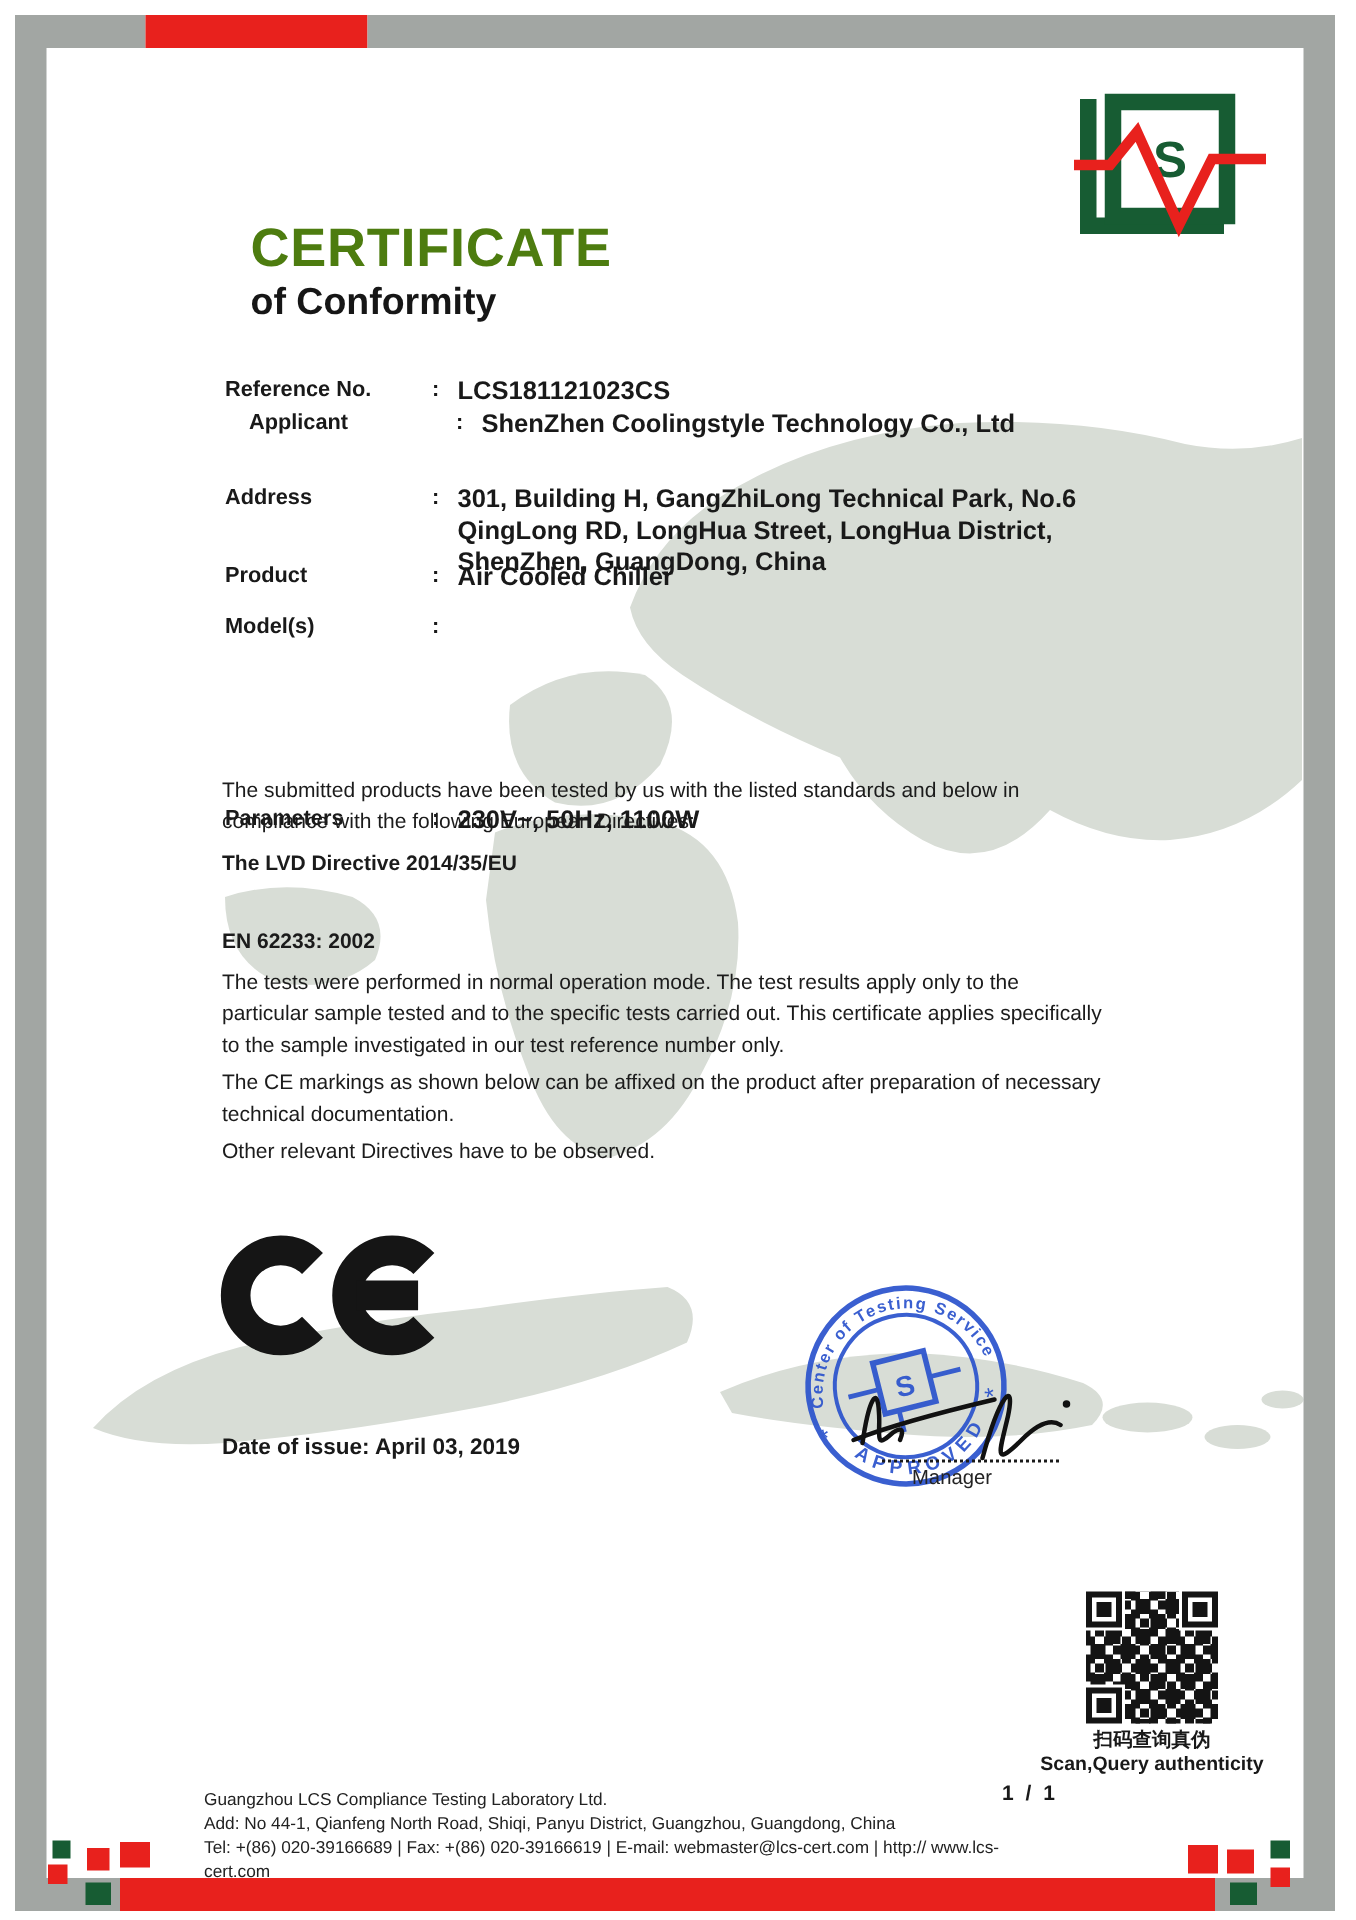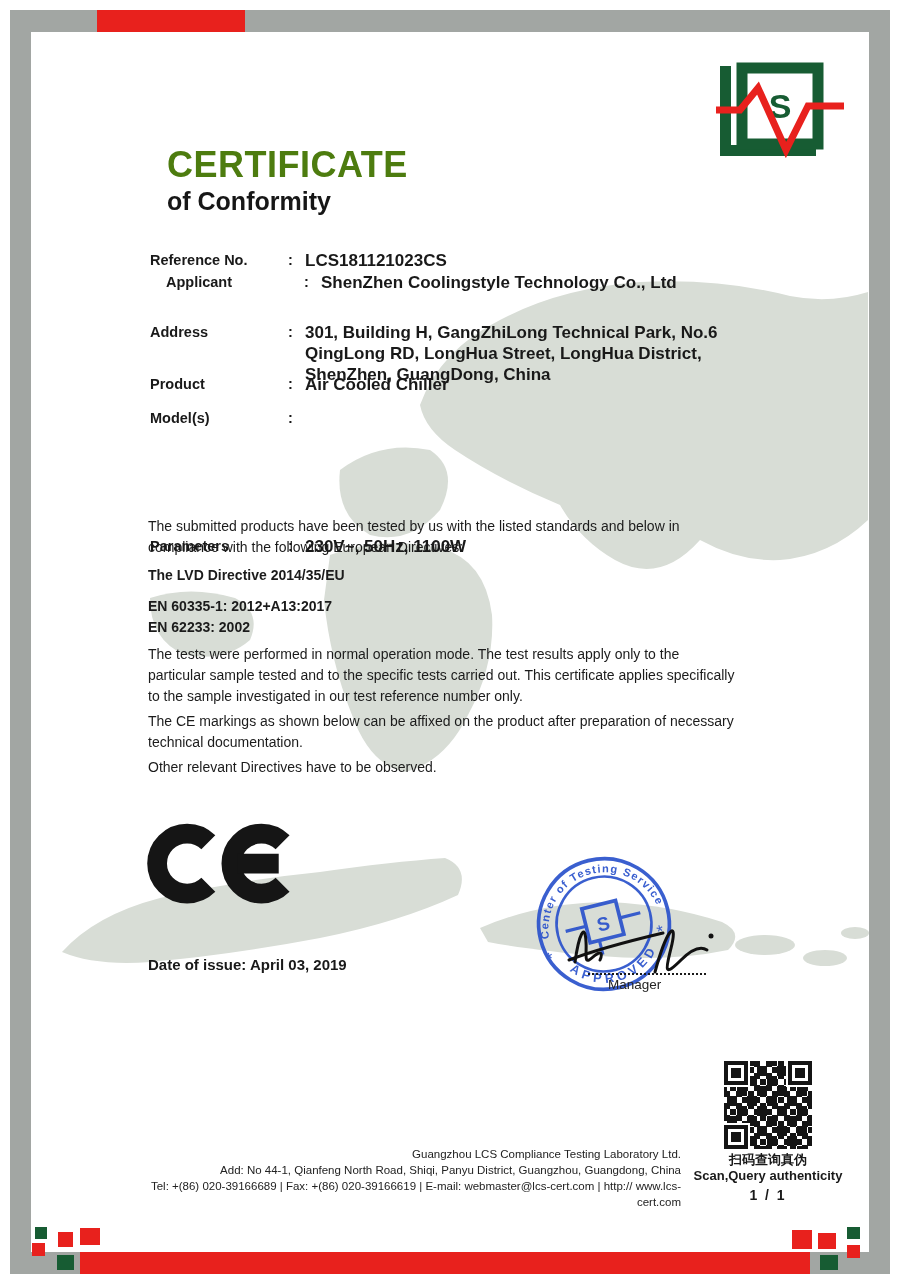--- a/index.html
+++ b/index.html
@@ -67,25 +67,25 @@
     background-size:12px 12px,20px 20px;background-position:0 0,3px 5px;}
   .qr-finder{position:absolute;width:24px;height:24px;border:4px solid #141414;background:#fff;
     box-sizing:border-box;box-shadow:0 0 0 2px #fff;}
   .qr-finder::after{content:"";position:absolute;inset:3px;background:#141414;}
   #qr-f-tl{left:0;top:0;} #qr-f-tr{right:0;top:0;} #qr-f-bl{left:0;bottom:0;}
 
   #qr-caption-cn{position:absolute;left:668px;top:1151px;width:200px;text-align:center;
     font-size:13px;font-weight:bold;}
   #qr-caption-en{position:absolute;left:668px;top:1168px;width:200px;text-align:center;
     font-size:13px;font-weight:bold;}
-  #page-no{position:absolute;left:668px;top:1187px;width:200px;text-align:center;
+  #page-no{position:absolute;left:668px;top:1187px;width:200px;text-align:left;
     font-size:14px;font-weight:bold;letter-spacing:2px;}
 
   
-  #footer{position:absolute;left:136px;top:1146px;width:545px;font-size:11.5px;line-height:16px;color:#222;text-align:right;}
+  #footer{position:absolute;left:136px;top:1192px;width:545px;font-size:11.5px;line-height:16px;color:#222;}
 </style>
 </head>
 <body>
 
 <div id="page">
 
   <svg class="map-layer" width="904" height="1280" viewBox="0 0 904 1280">
     <g fill="#d8ddd6">
       <path d="M420,405 Q440,350 500,320 Q560,288 640,282 Q720,278 790,296 Q830,304 868,292 L868,520 Q830,556 780,560 Q740,562 700,540 Q660,585 615,560 Q580,540 560,505 Q500,480 455,450 Q425,430 420,405 Z"></path>
       <path d="M340,470 Q380,440 430,450 Q460,470 440,510 Q410,545 370,535 Q335,515 340,470 Z"></path>
@@ -157,21 +157,20 @@
     <div class="field-colon">:</div>
   </div>
   <div class="field-row content" id="row-param">
     <div class="field-label">Parameters</div>
     <div class="field-colon">:</div>
     <div class="field-value">230V~, 50Hz, 1100W</div>
   </div>
 
   <div class="para content" id="p-intro">The submitted products have been tested by us with the listed standards and below in compliance with the following European Directives:</div>
   <div class="para bold content" id="p-directive">The LVD Directive 2014/35/EU</div>
-  <div class="para bold content" id="p-std0">EN 60335-1: 2012+A13:2017</div>
   <div class="para bold content" id="p-std1">EN 62233: 2002</div>
   <div class="para content" id="p-tests">The tests were performed in normal operation mode. The test results apply only to the particular sample tested and to the specific tests carried out. This certificate applies specifically to the sample investigated in our test reference number only.</div>
   <div class="para content" id="p-ce">The CE markings as shown below can be affixed on the product after preparation of necessary technical documentation.</div>
   <div class="para content" id="p-other">Other relevant Directives have to be observed.</div>
 
   <svg id="ce-mark" viewBox="0 0 200 105">
     <g fill="none" stroke="#151515" stroke-width="25">
       <path d="M78.9,25.1 A38,38 0 1 0 78.9,78.9"></path>
       <path d="M172.9,25.1 A38,38 0 1 0 172.9,78.9"></path>
       <path d="M116,52 L168,52"></path>

